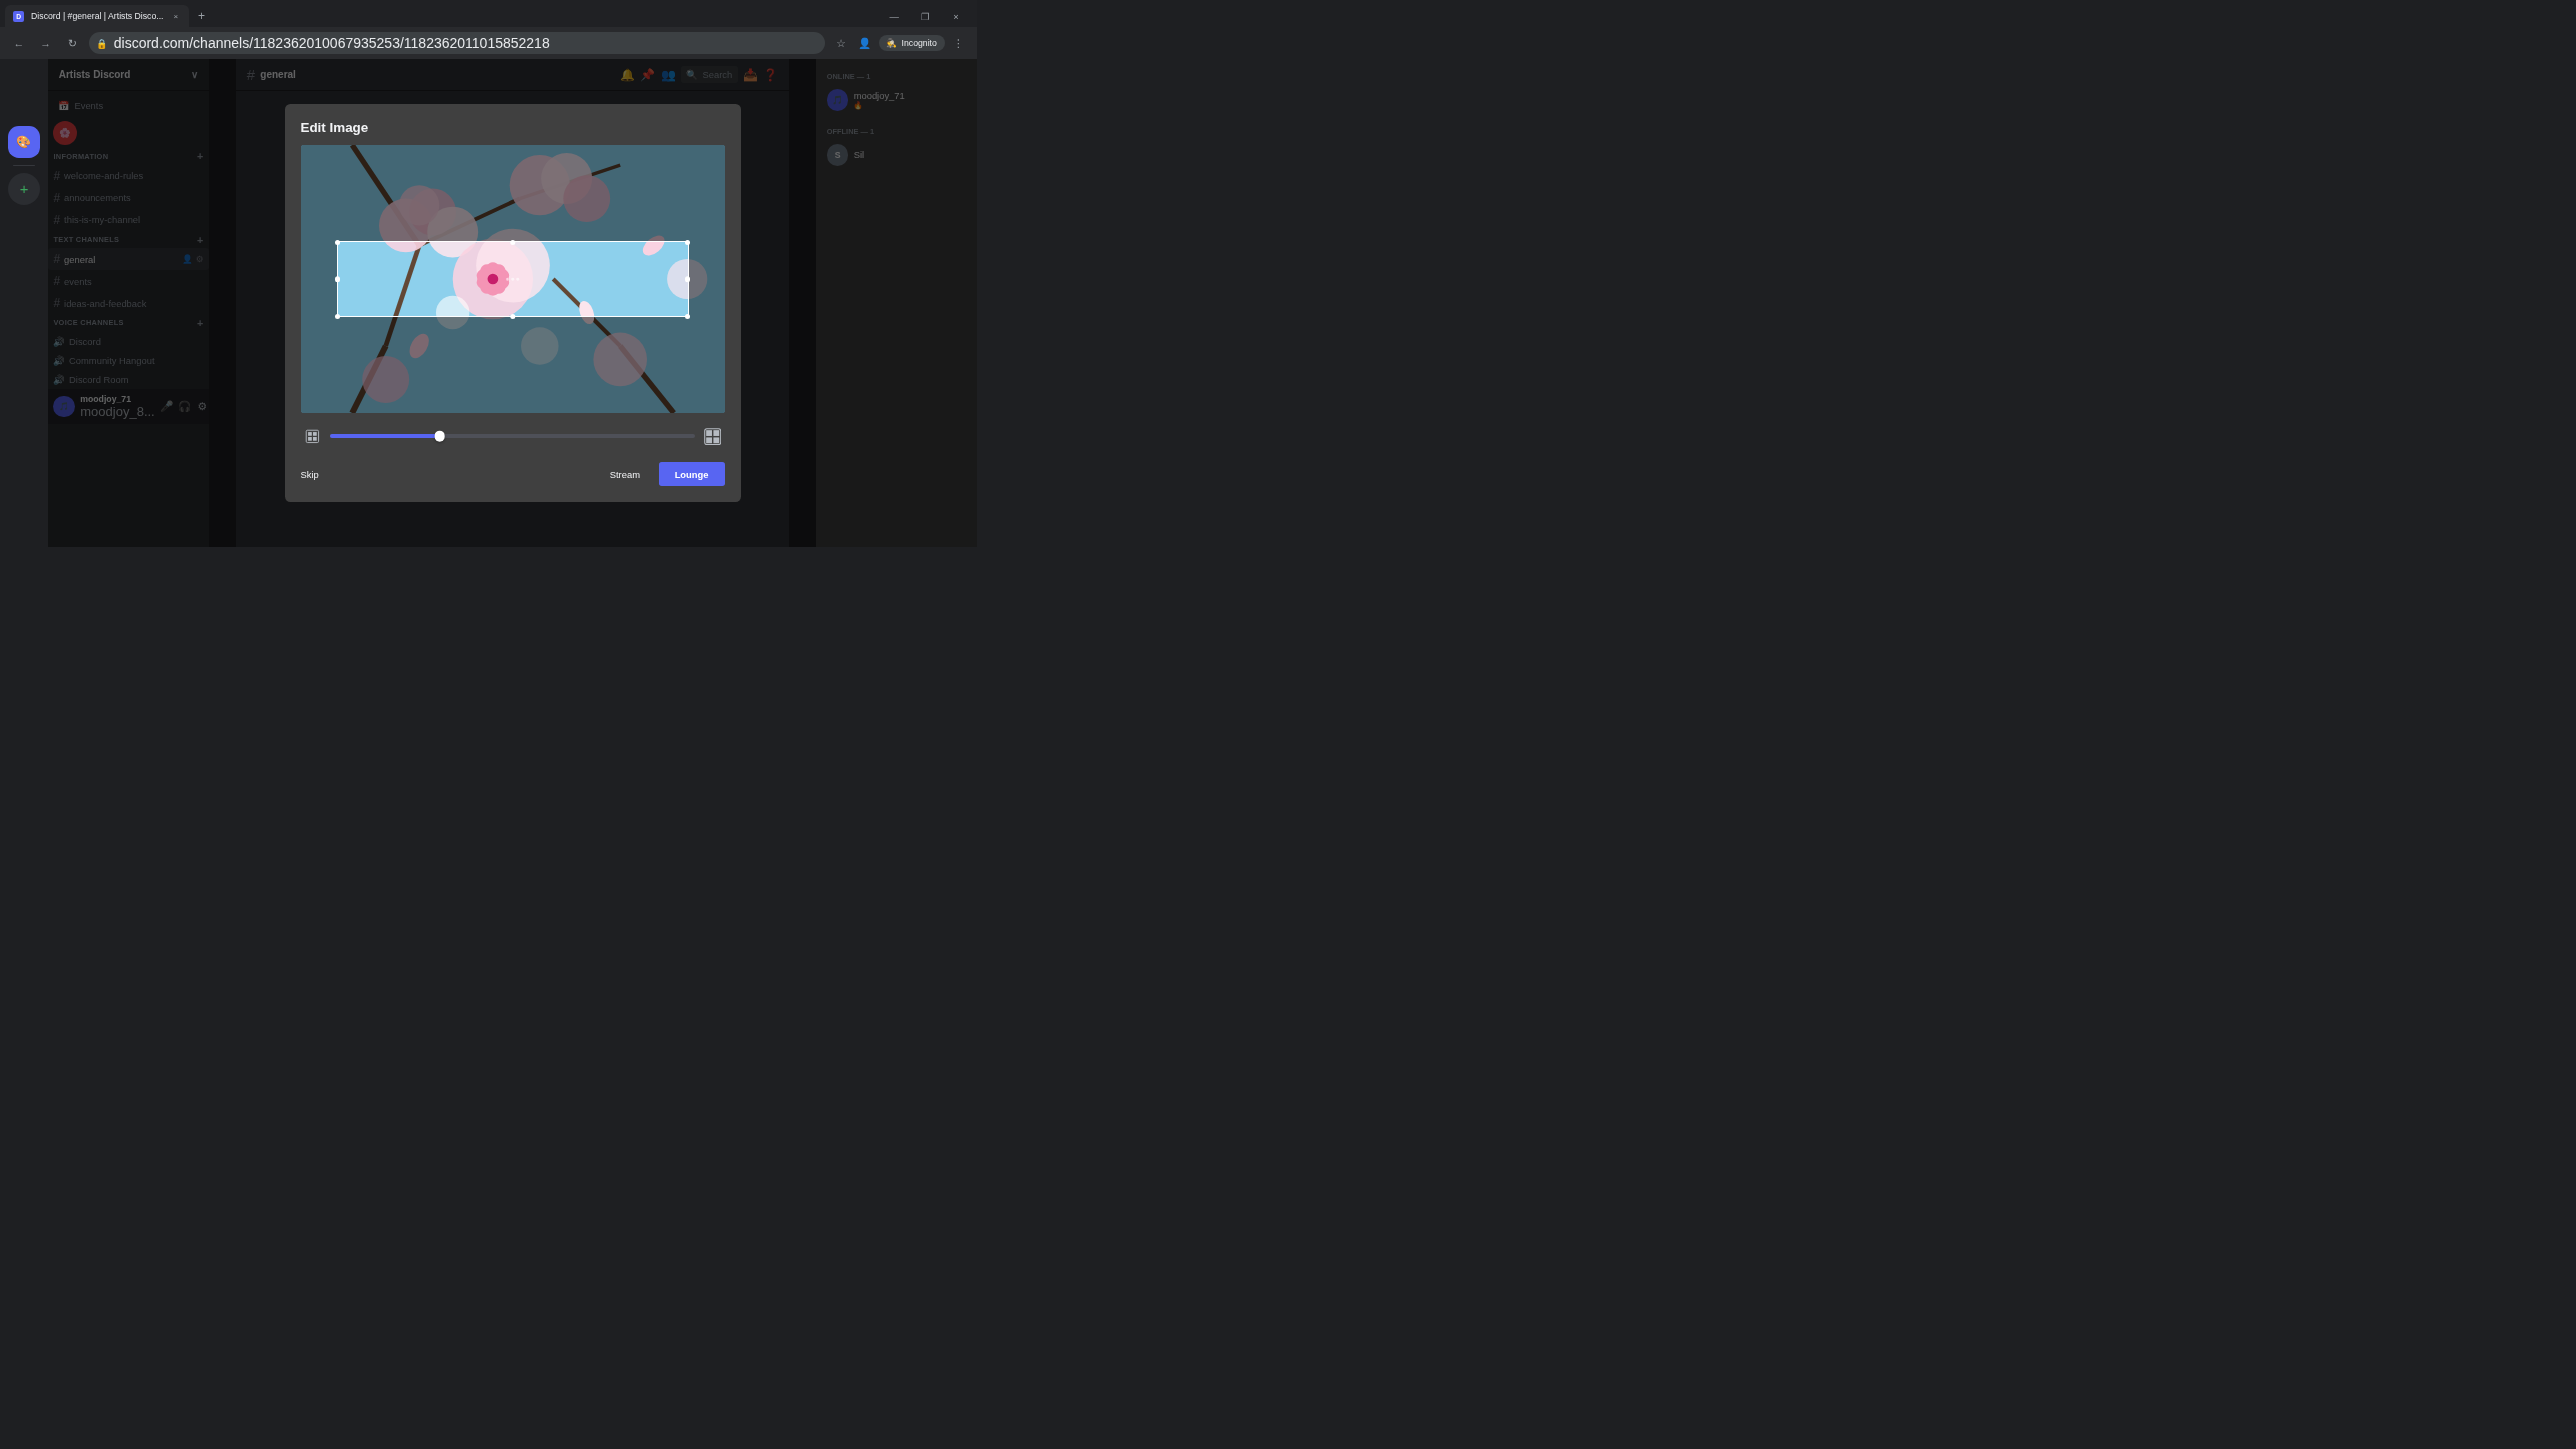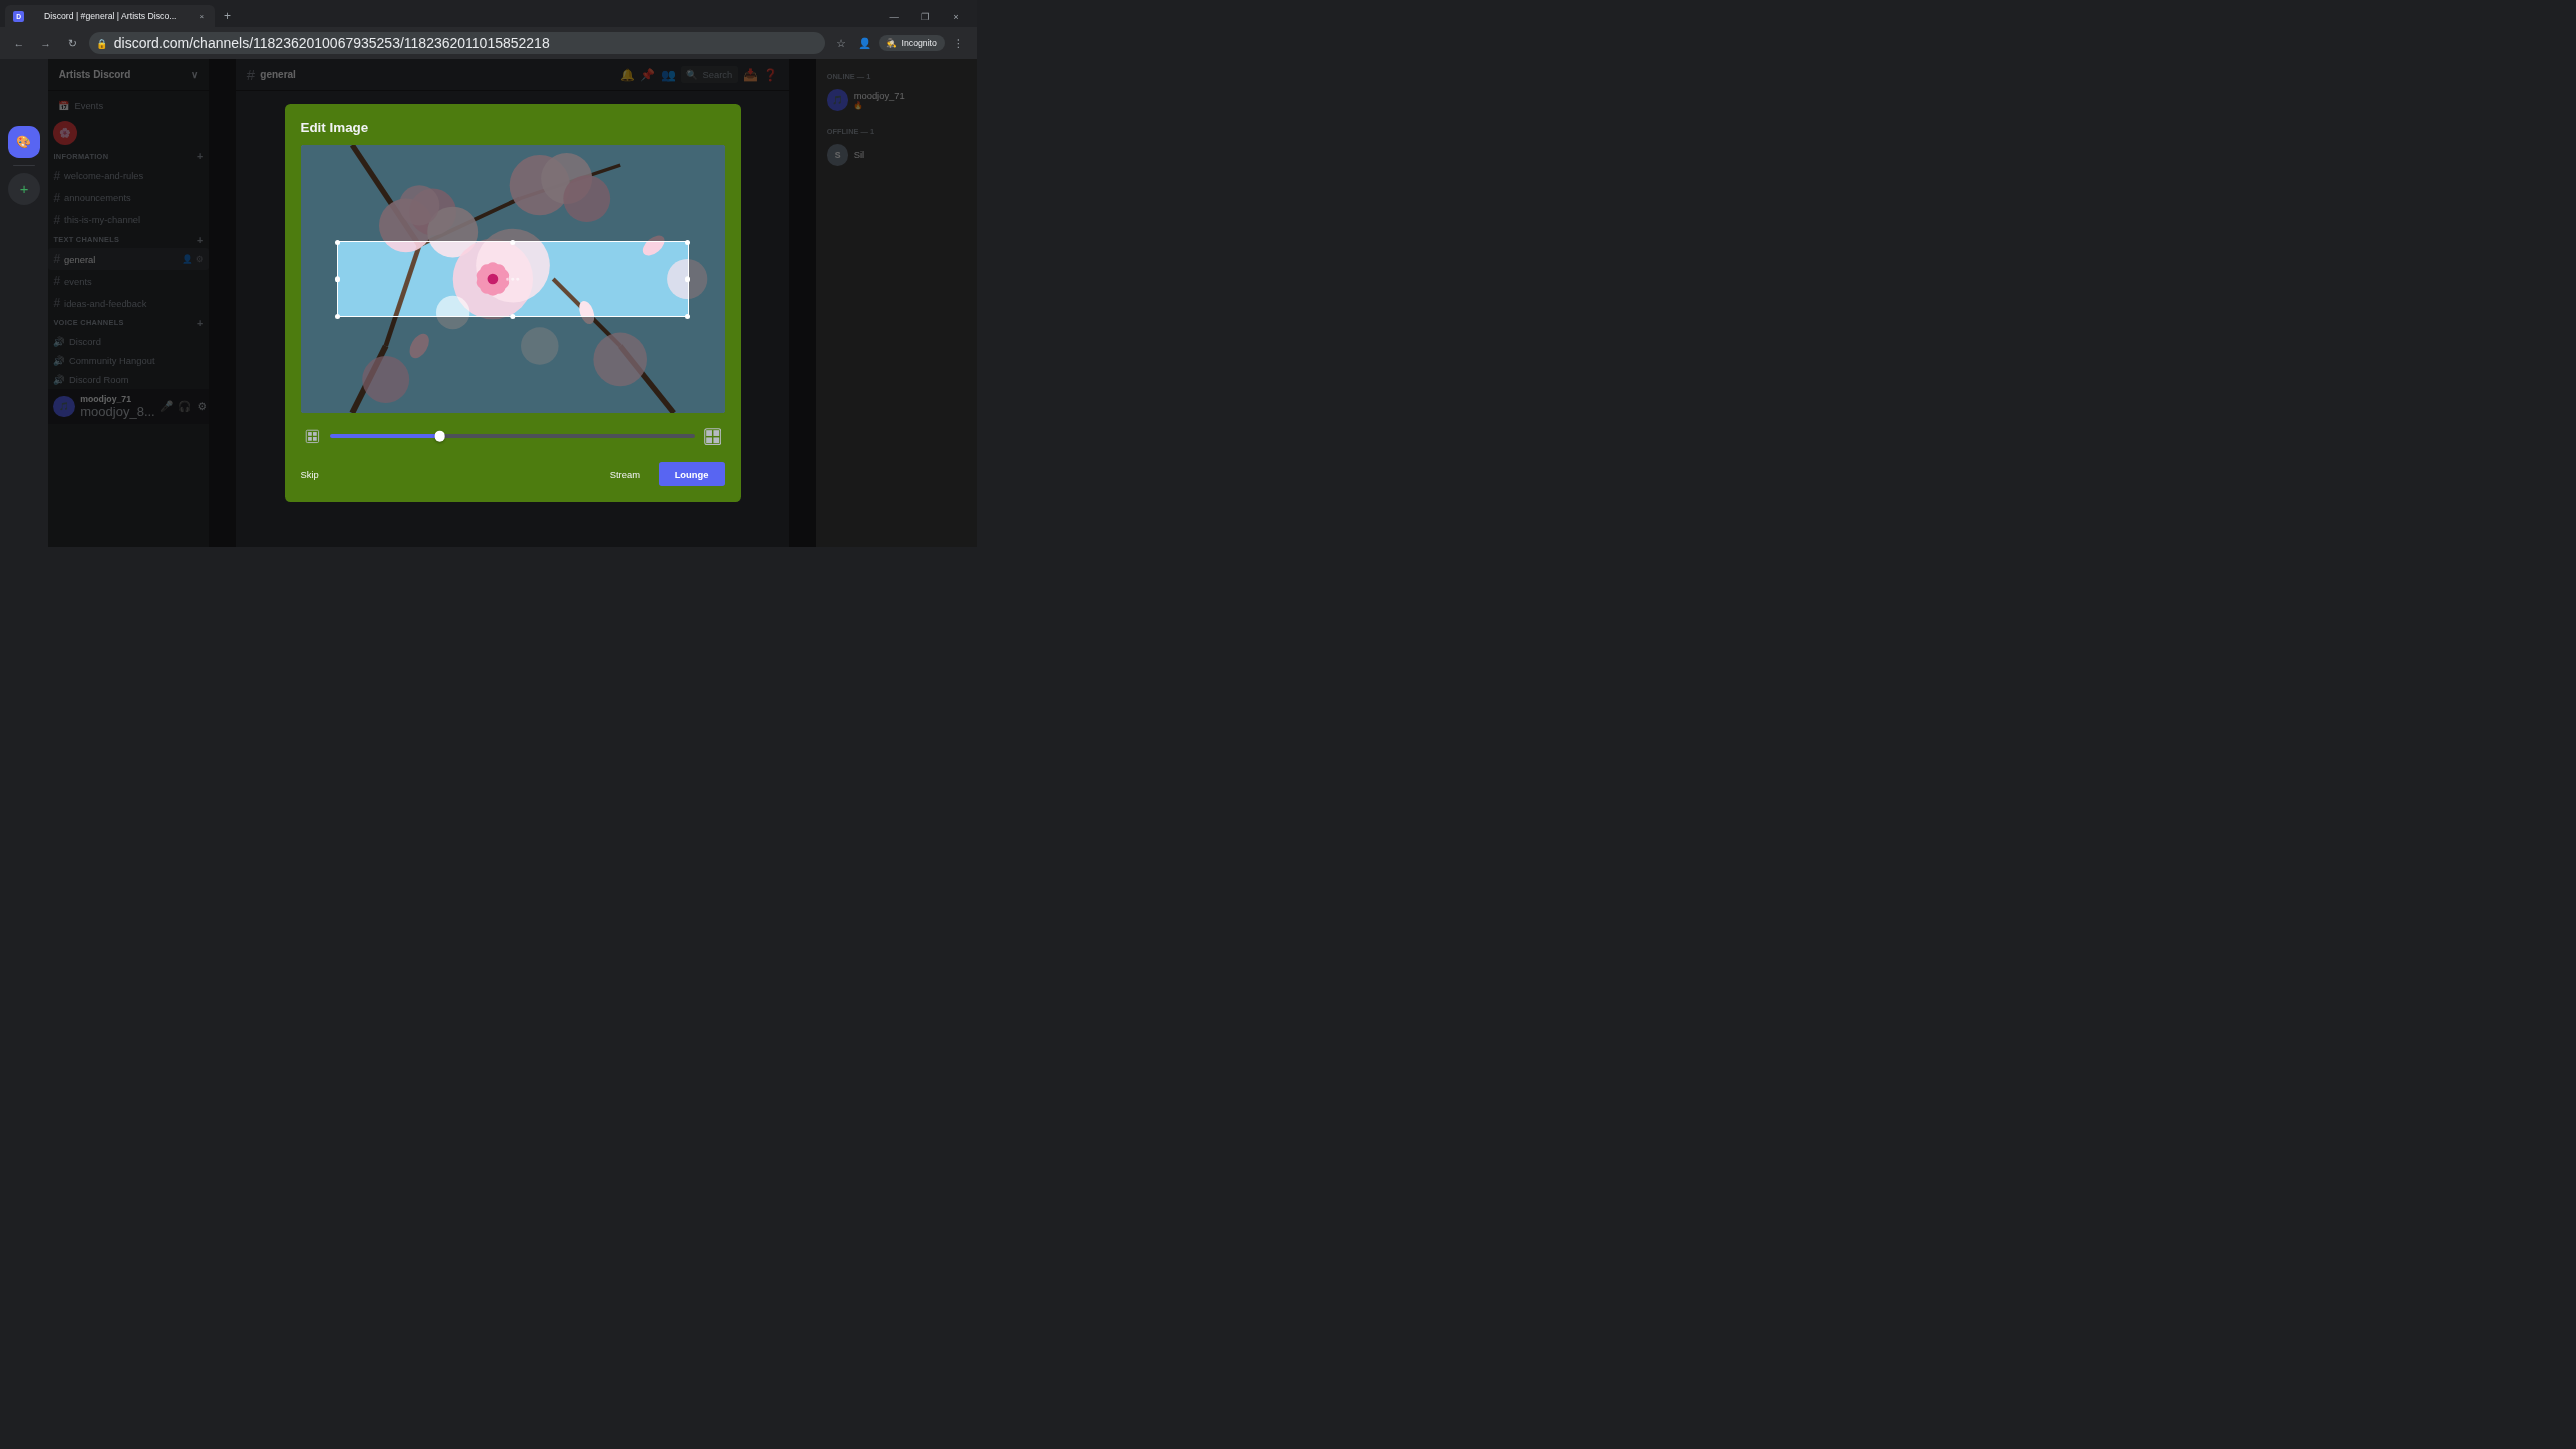--- a/index.html
+++ b/index.html
@@ -26,21 +26,21 @@
       gap: 2.7px;
       height: 27px;
     }
     .browser-tab {
       background: #35363a;
       border-radius: 5.4px 5.4px 0 0;
       padding: 0 8px;
       height: 21.5px;
       display: flex;
       align-items: center;
-      gap: 20px;
+      gap: 7px;
       min-width: 134px;
       color: #e8eaed;
       font-size: 8.7px;
     }
     .browser-tab .tab-favicon {
       width: 10.7px;
       height: 10.7px;
       border-radius: 2px;
       background: #5865f2;
       display: flex;
@@ -320,21 +320,21 @@
       right: 0;
       bottom: 0;
       background: rgba(0,0,0,0.6);
       display: flex;
       align-items: center;
       justify-content: center;
       z-index: 100;
     }
 
     .modal {
-      background: #4d7c0f;
+      background: #404040;
       border-radius: 5.4px;
       width: 456px;
       padding: 16px;
       position: relative;
     }
 
     .modal-title {
       color: #f2f3f5;
       font-size: 13.4px;
       font-weight: 700;

